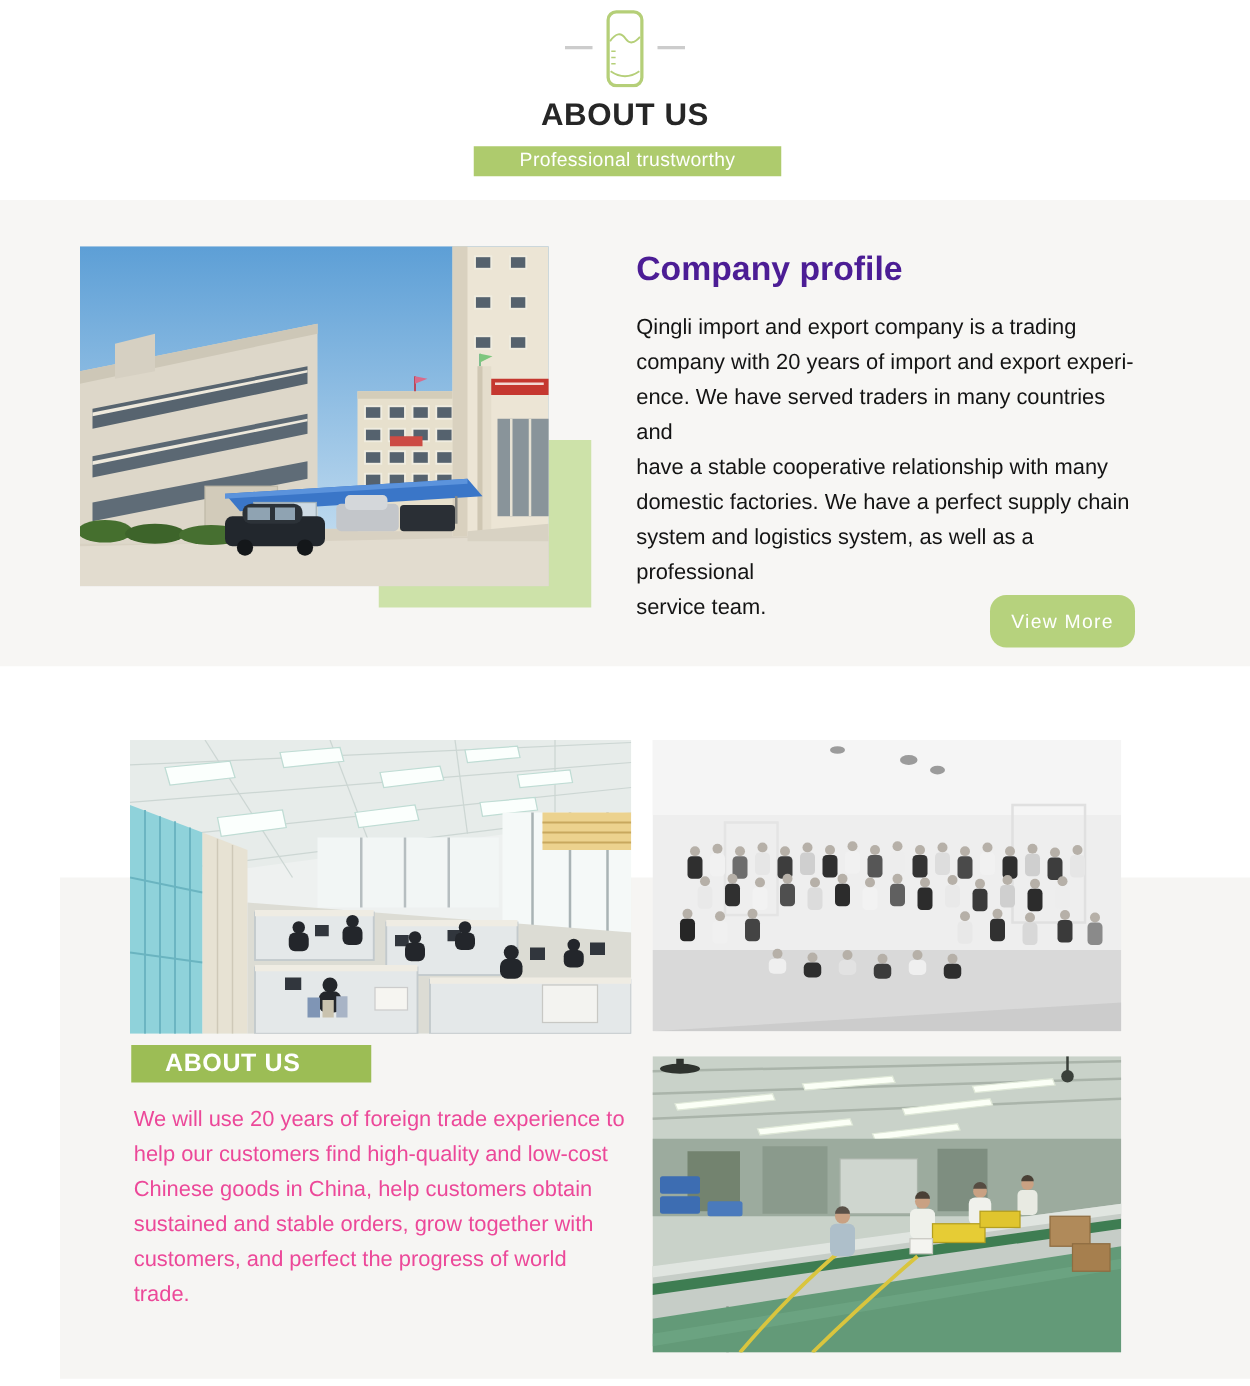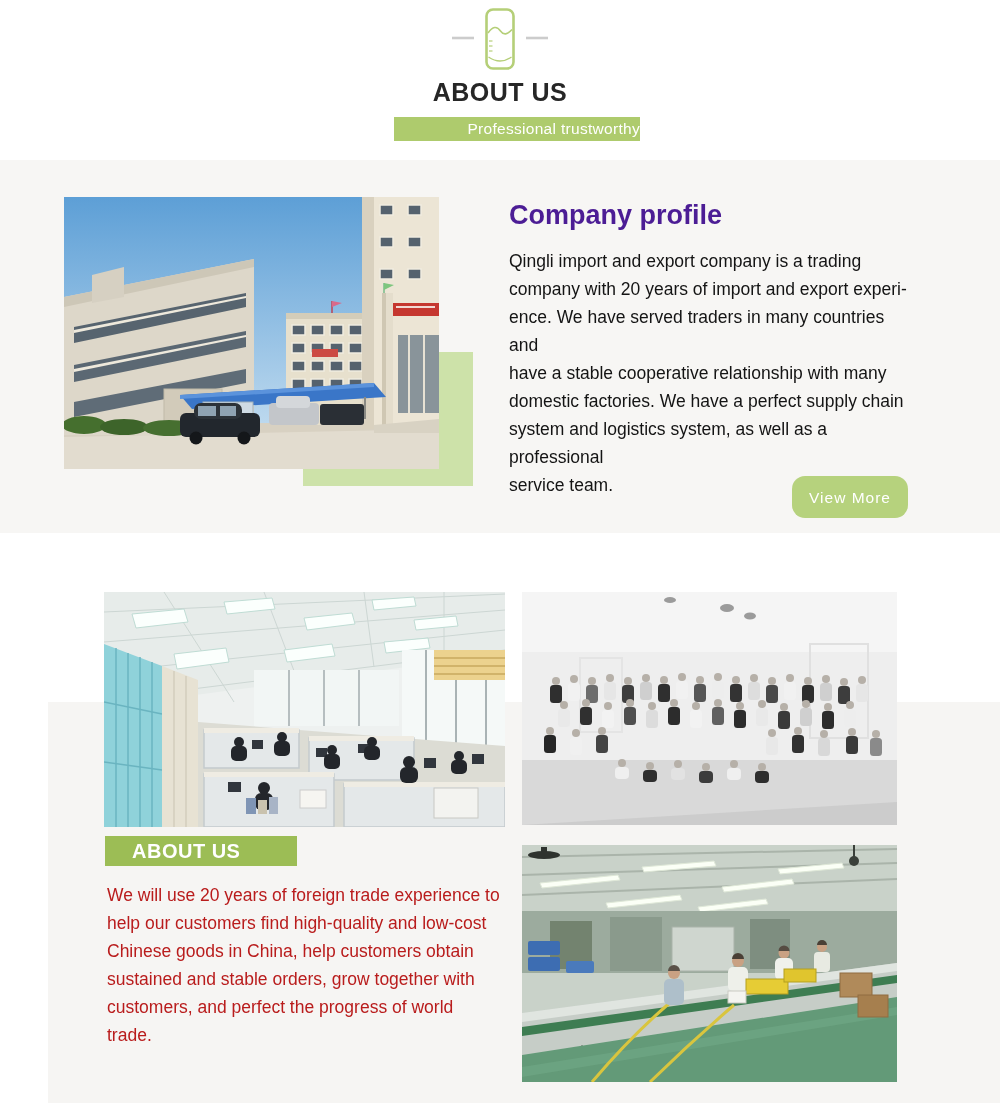--- a/index.html
+++ b/index.html
@@ -7,42 +7,42 @@
     position:relative;width:1000px;height:1109px;margin:0 auto;
     background:#ffffff;overflow:hidden;
     font-family:"Liberation Sans", sans-serif;
     -webkit-font-smoothing:antialiased;
   }
   .abs{position:absolute;}
   
   #header-icon{left:444px;top:8px;width:112px;height:62px;}
   #about-title{left:0;top:78px;width:1000px;text-align:center;
     font-size:25px;font-weight:700;color:#262626;letter-spacing:.5px;}
-  #header-banner{left:394px;top:117px;width:246px;height:24px;line-height:24px;
-    background:#aecb6d;color:#ffffff;text-align:right;font-size:15.5px;letter-spacing:.3px;}
+  #header-banner{left:379px;top:117px;width:246px;height:24px;line-height:24px;
+    background:#aecb6d;color:#ffffff;text-align:center;font-size:15.5px;letter-spacing:.3px;}
   
   #section1-bg{left:0;top:160px;width:1000px;height:373px;background:#f7f6f4;}
   #green-accent{left:303px;top:352px;width:170px;height:134px;background:#cde2a9;}
   #building-photo{left:64px;top:197px;width:375px;height:272px;}
   #profile-heading{left:509px;top:200px;font-size:27px;font-weight:700;color:#4c1d95;}
   #profile-text{left:509px;top:247px;width:402px;font-size:17.5px;line-height:28px;color:#141414;}
   #profile-text span{display:block;}
   #view-more-button{left:792px;top:476px;width:116px;height:42px;line-height:25px;
     background:#b6d27d;border:none;border-radius:13px;color:#ffffff;
     font-size:15.5px;letter-spacing:1px;text-align:center;cursor:pointer;
     font-family:"Liberation Sans",sans-serif;padding:0;}
   
   #bottom-panel{left:48px;top:702px;width:952px;height:401px;background:#f6f5f3;}
   #office-photo{left:104px;top:592px;width:401px;height:235px;}
   #team-photo{left:522px;top:592px;width:375px;height:233px;}
   #factory-photo{left:522px;top:845px;width:375px;height:237px;}
   #about-label{left:105px;top:836px;width:192px;height:30px;line-height:30px;
     background:#9cbd55;color:#ffffff;font-size:20px;font-weight:700;
     padding-left:27px;box-sizing:border-box;letter-spacing:.5px;}
-  #about-text{left:107px;top:881px;width:400px;font-size:17.5px;line-height:28px;color:#b91c1c;}
+  #about-text{left:107px;top:881px;width:400px;font-size:17.5px;line-height:28px;color:#ec4899;}
   #about-text span{display:block;}
   svg{display:block;}
 </style>
 </head>
 <body>
 
 <div id="page">
 
   <svg id="header-icon" class="abs" viewBox="0 0 112 62" aria-hidden="true">
     <line x1="8" y1="30" x2="30" y2="30" stroke="#cccccc" stroke-width="2.6"></line>

